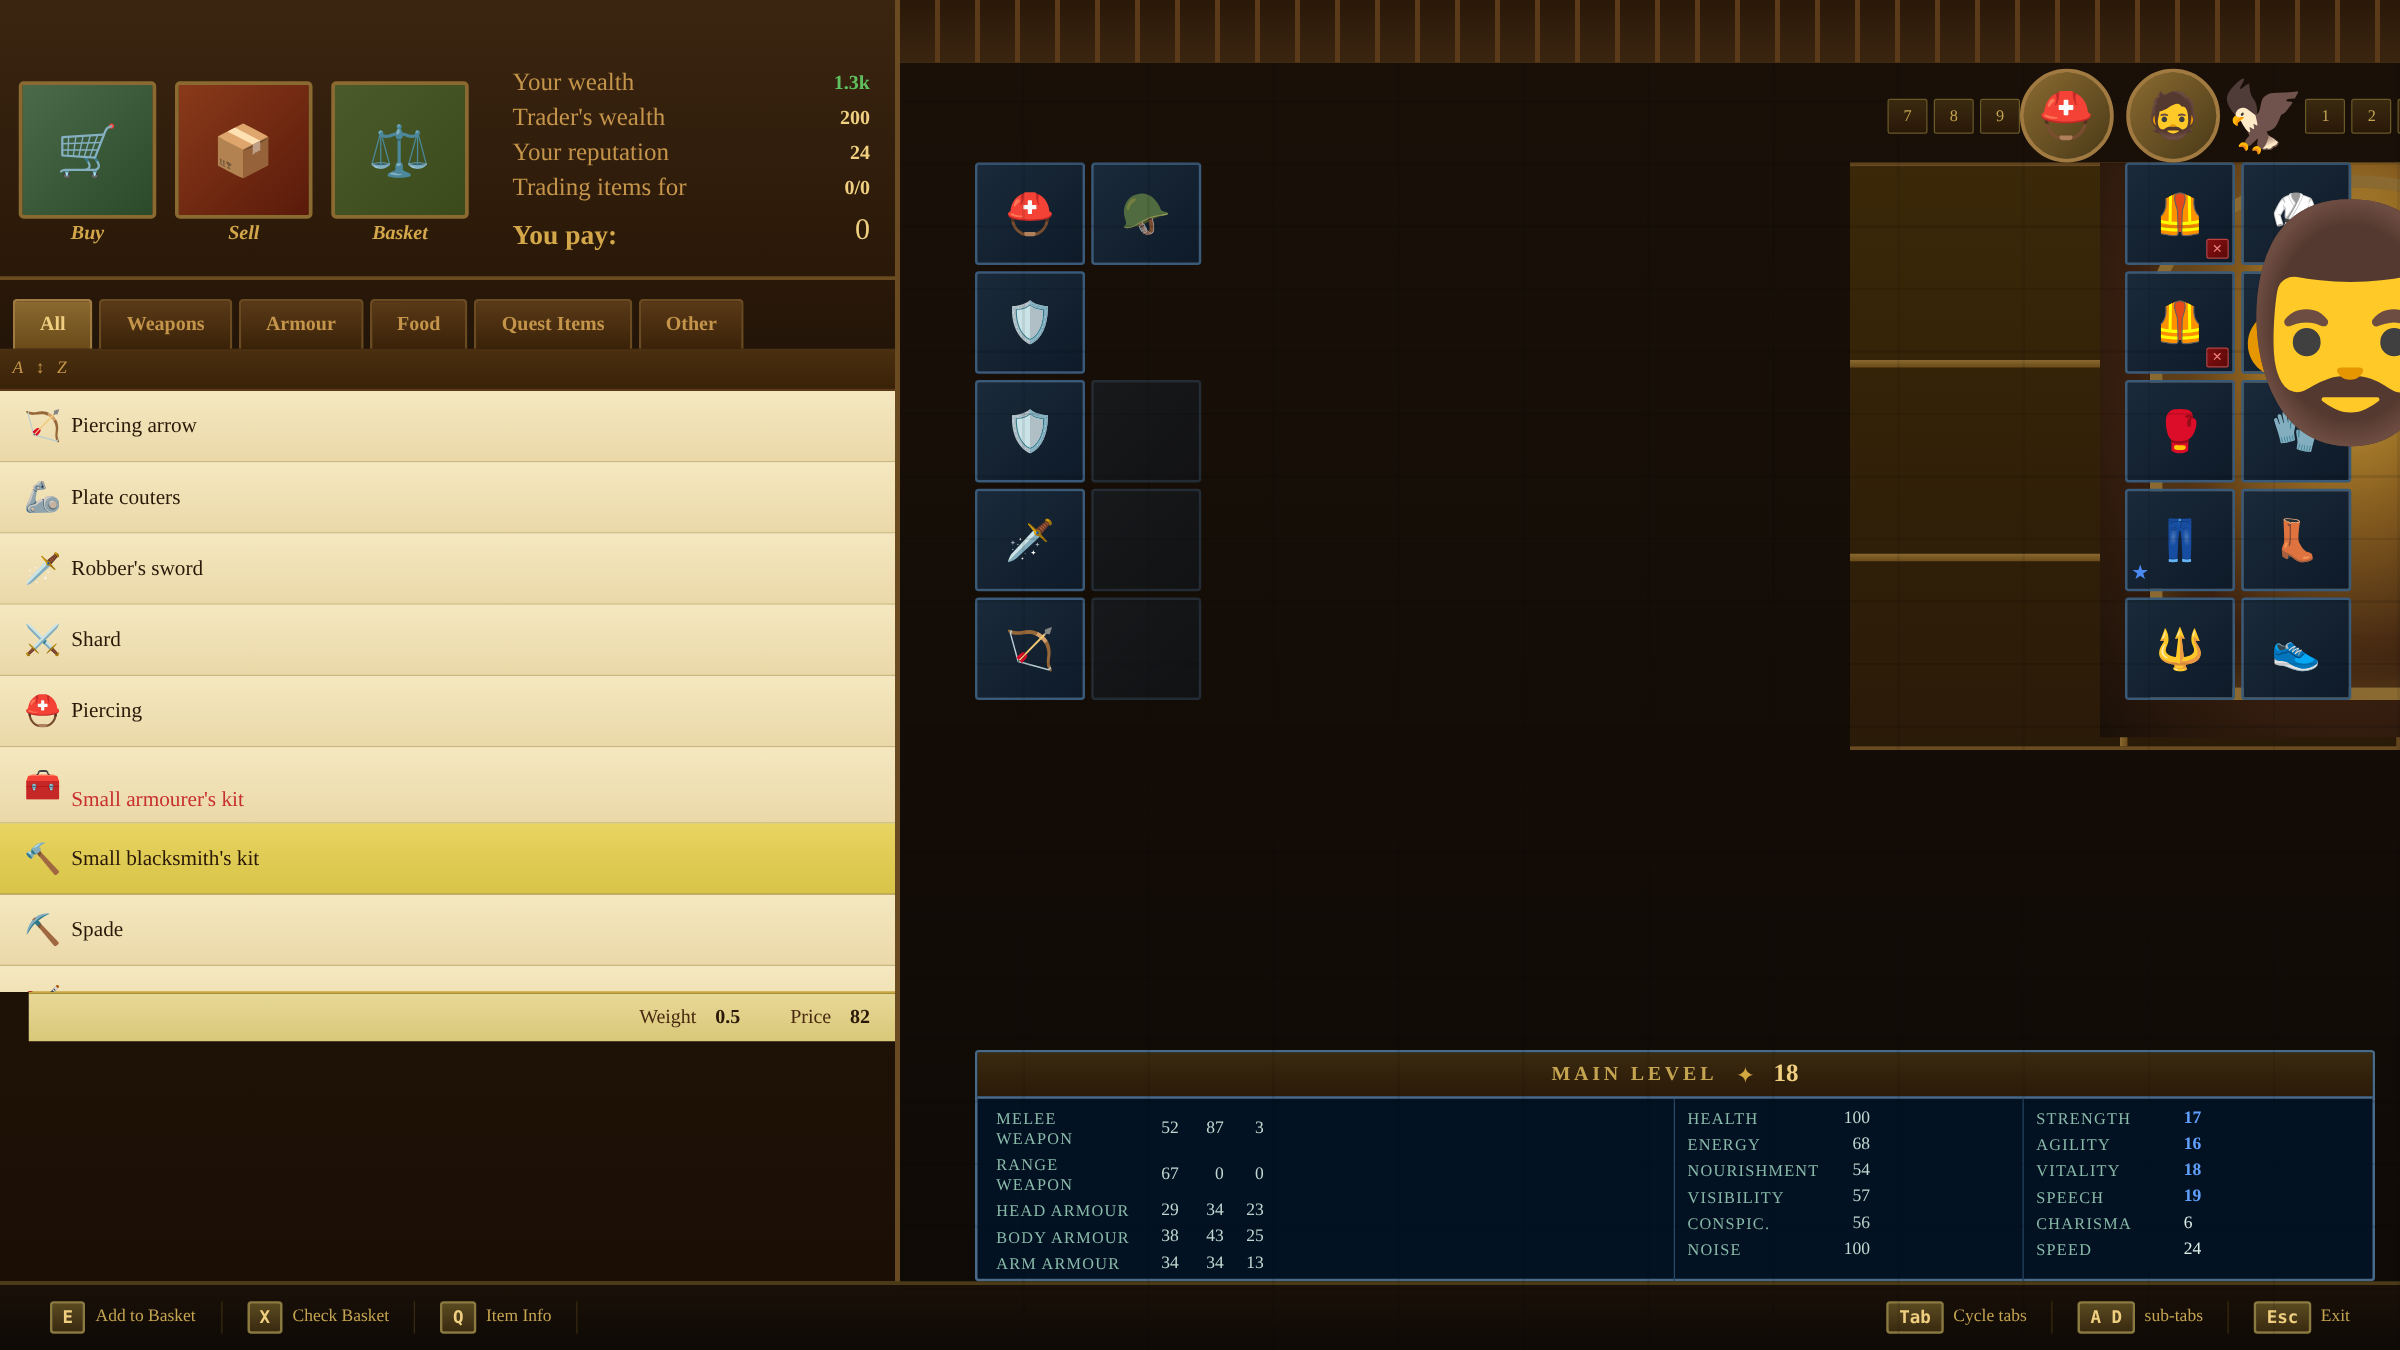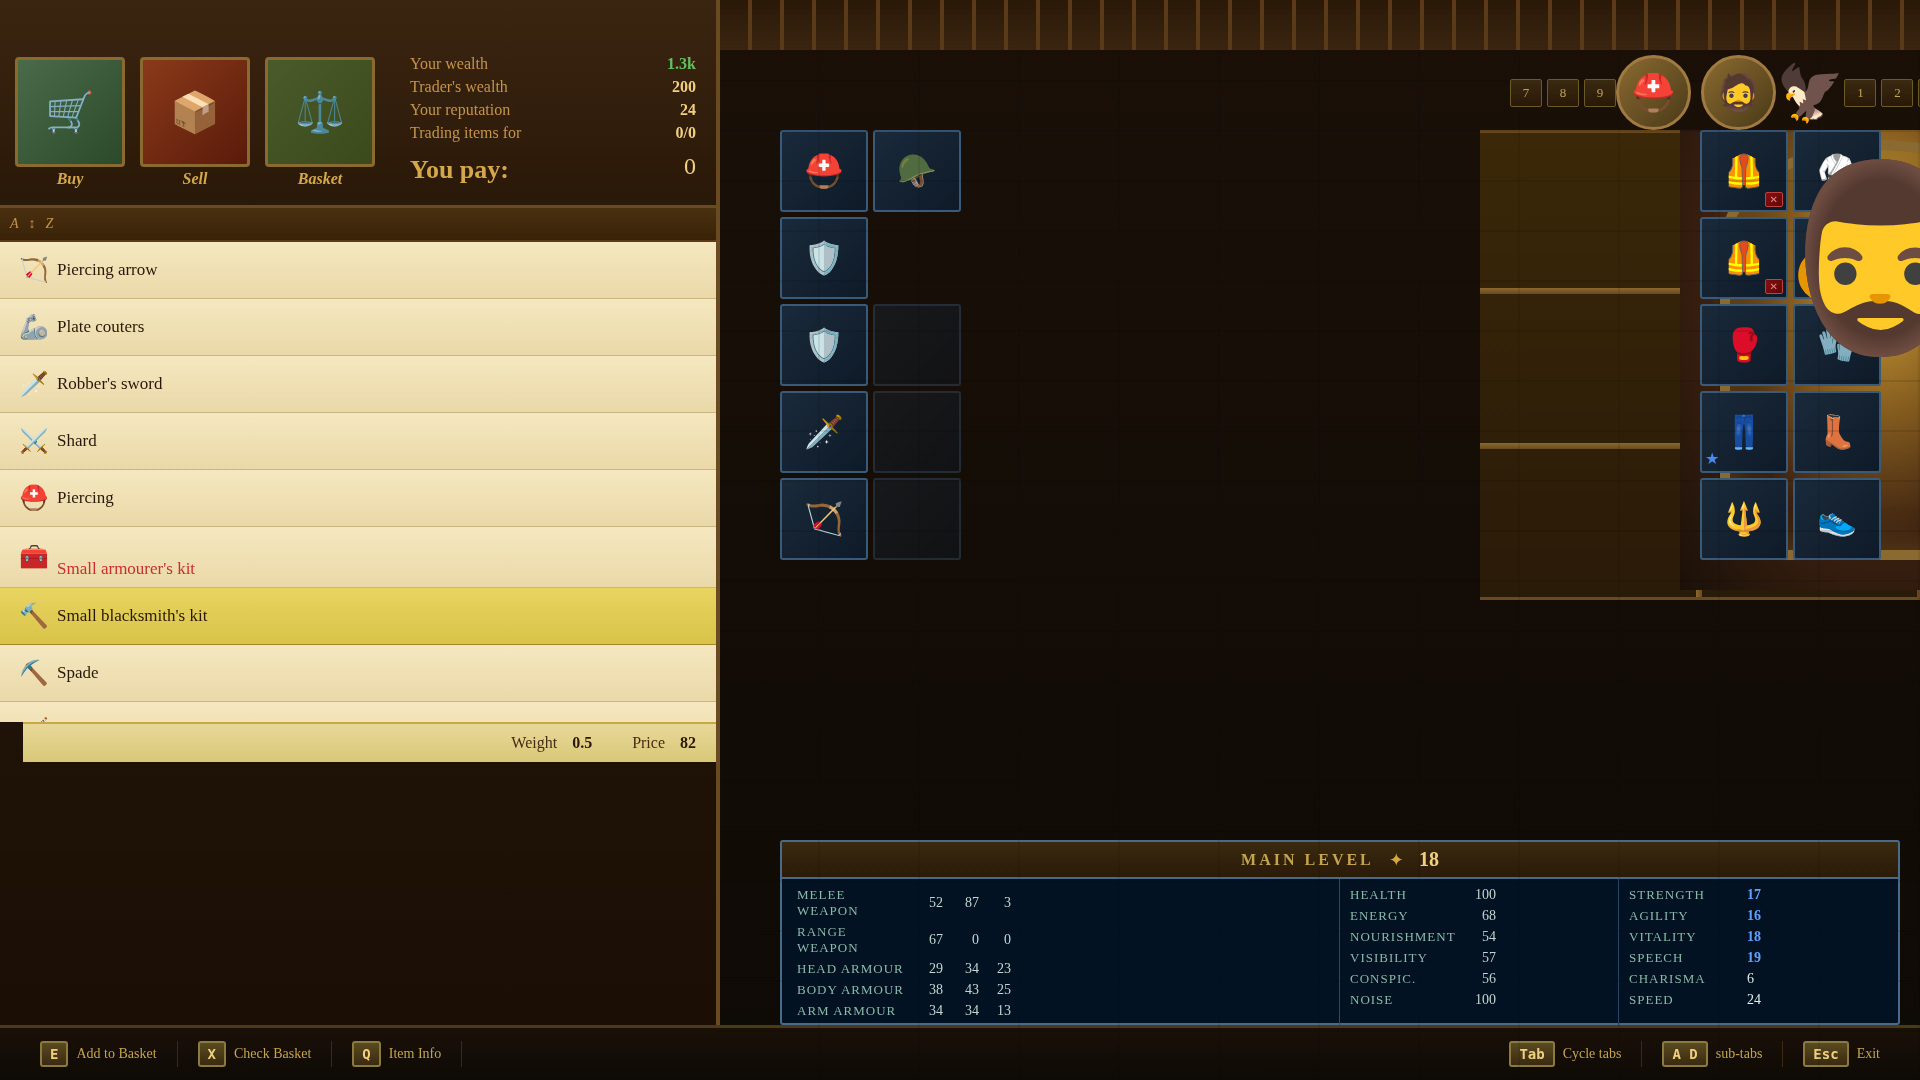--- a/index.html
+++ b/index.html
@@ -78,33 +78,33 @@
 
     .wealth-row {
       display: flex;
       justify-content: space-between;
       align-items: center;
       margin-bottom: 5px;
     }
 
     .wealth-label {
       color: #c4944a;
-      font-size: 16px;
+      font-size: 20px;
     }
 
     .wealth-value {
       color: #f0d080;
       font-size: 16px;
       font-weight: bold;
     }
 
     .wealth-value.green { color: #60c060; }
 
     .you-pay {
-      font-size: 26px;
+      font-size: 22px;
       color: #d4a84a;
       font-weight: bold;
       margin-top: 8px;
     }
 
     .you-pay-value {
       color: #f0d080;
       font-size: 24px;
     }
 
@@ -553,20 +553,28 @@
         <span class="wealth-label">Trading items for</span>
         <span class="wealth-value">0/0</span>
       </div>
       <div class="wealth-row">
         <span class="you-pay">You pay:</span>
         <span class="you-pay-value">0</span>
       </div>
     </div>
   </div>
 
+  <div class="category-tabs">
+    <div class="tab active">All</div>
+    <div class="tab">Weapons</div>
+    <div class="tab">Armour</div>
+    <div class="tab">Food</div>
+    <div class="tab">Quest Items</div>
+    <div class="tab">Other</div>
+  </div>
 
   <div class="sort-bar">
     <span class="sort-bar-text">A</span>
     <span class="sort-bar-text">↕</span>
     <span class="sort-bar-text">Z</span>
   </div>
 
   <div class="item-list">
     <div class="item-row">
       <div class="item-icon">🏹</div>

